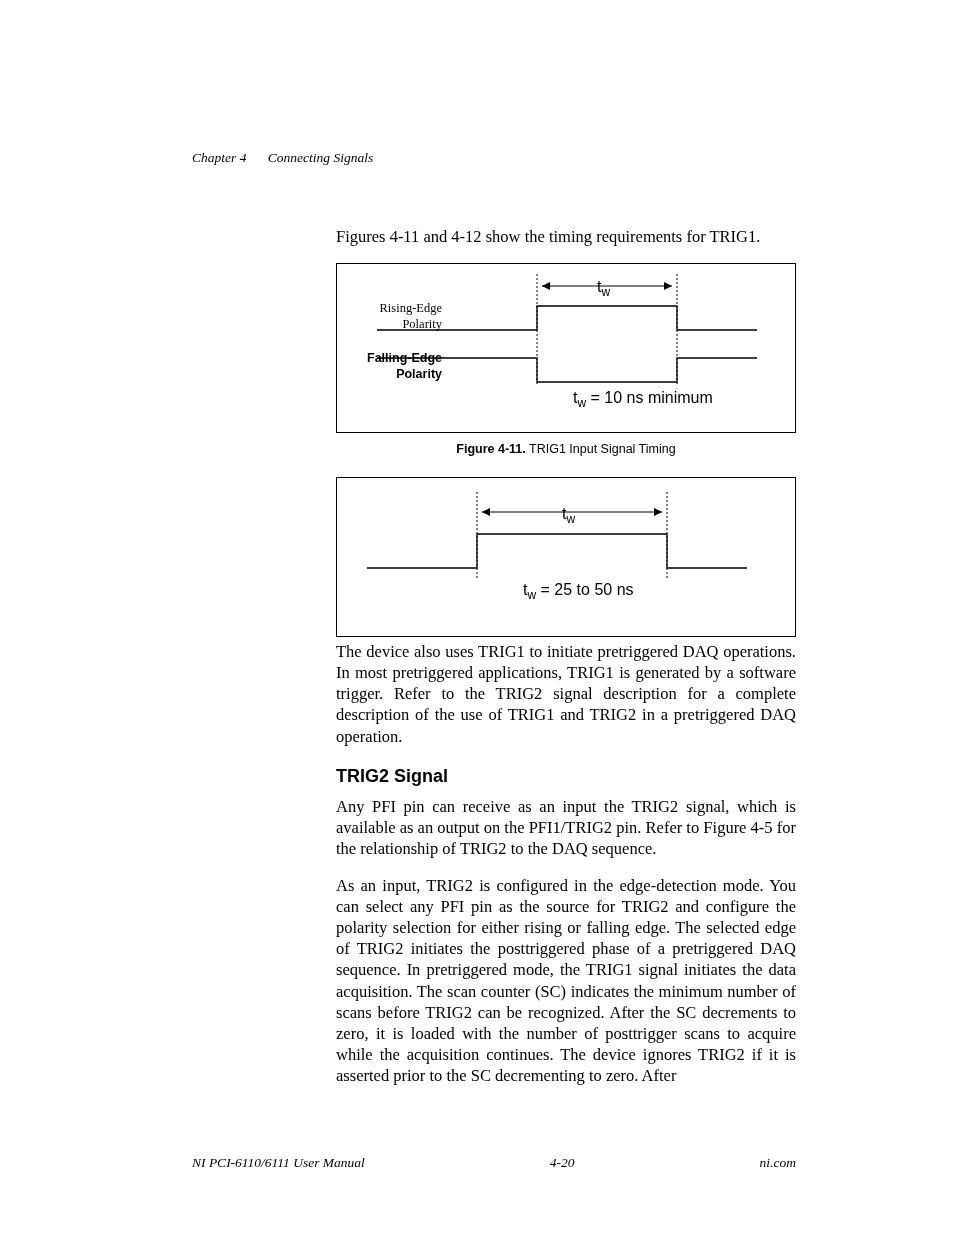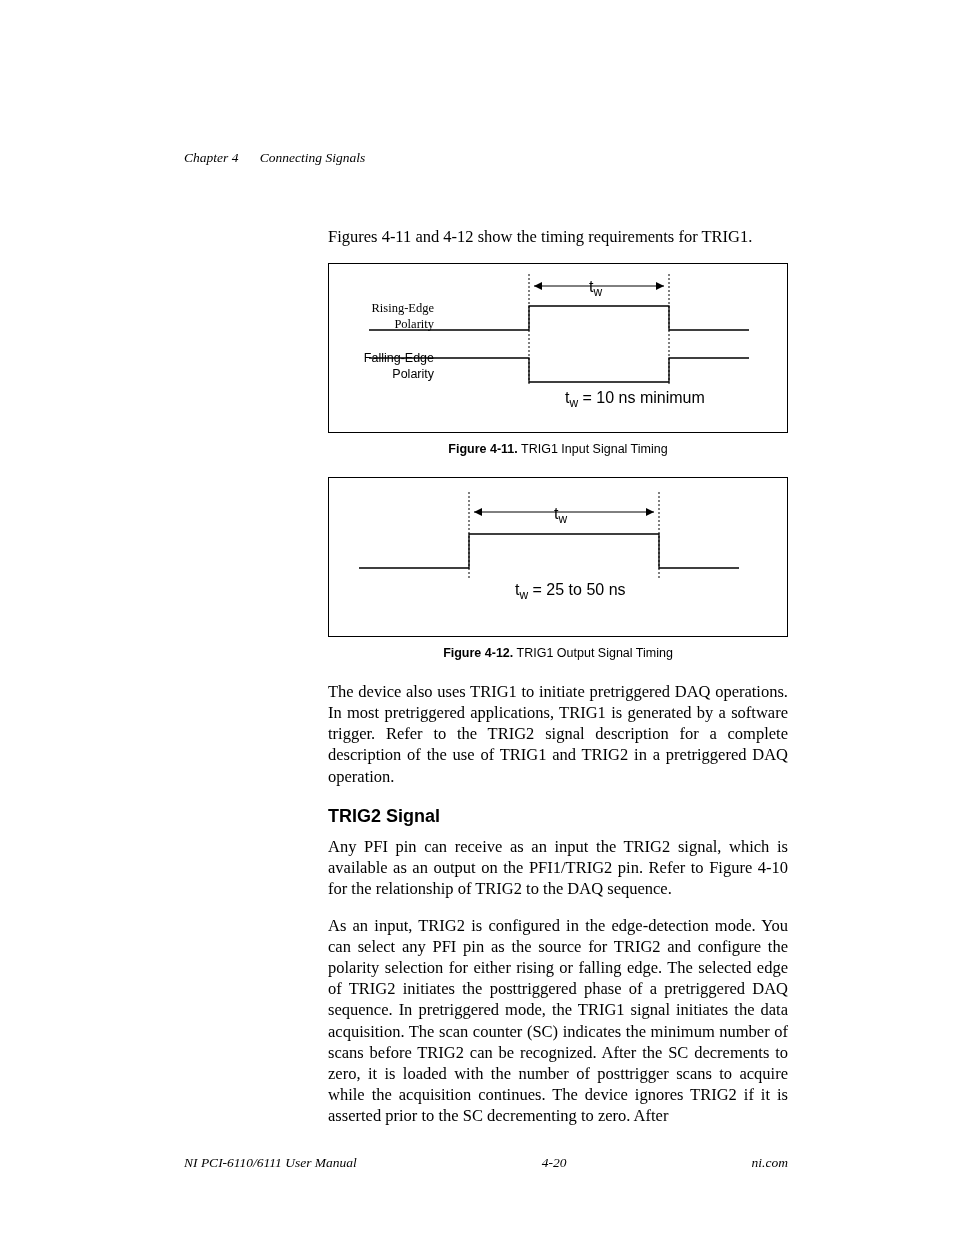--- a/index.html
+++ b/index.html
@@ -7,21 +7,21 @@
     padding: 0;
     background: #fff;
     font-family: "Times New Roman", Times, serif;
     color: #000;
     width: 954px;
     height: 1235px;
     position: relative;
   }
   .page {
     position: absolute;
-    left: 8px; top: 0;
+    left: 16px; top: 0;
     width: 876px;
     height: 1235px;
     box-sizing: border-box;
   }
   .running-head {
     position: absolute;
     left: 176px;
     top: 150px;
     font-family: "Times New Roman", serif;
     font-style: italic;
@@ -111,21 +111,21 @@
 
         <polyline points="40,66 200,66 200,42 340,42 340,66 420,66" fill="none" stroke="#000" stroke-width="1.3"></polyline>
 
         <polyline points="40,94 200,94 200,118 340,118 340,94 420,94" fill="none" stroke="#000" stroke-width="1.3"></polyline>
       </svg>
 
       <div class="sig-label" style="position:absolute; left:10px; top:36px; width:95px;font-family:Liberation Serif, serif;">
         <span>Rising-Edge</span><br>
         <span>Polarity</span>
       </div>
-      <div class="sig-label" style="position:absolute; left:10px; top:86px; width:95px;">
+      <div class="sig-label" style="position:absolute; left:10px; top:86px; width:95px;font-weight:bold;">
         <span>Falling-Edge</span><br>
         <span>Polarity</span>
       </div>
       <div class="timing-text" style="position:absolute; left:260px; top:13px;">
         <span>t</span><sub>w</sub>
       </div>
       <div class="timing-text" style="position:absolute; left:236px; top:124px;">
         <span>t</span><sub>w</sub><span> = 10 ns minimum</span>
       </div>
     </div>
@@ -145,29 +145,26 @@
 
         <polyline points="30,90 140,90 140,56 330,56 330,90 410,90" fill="none" stroke="#000" stroke-width="1.3"></polyline>
       </svg>
       <div class="timing-text" style="position:absolute; left:225px; top:26px;">
         <span>t</span><sub>w</sub>
       </div>
       <div class="timing-text" style="position:absolute; left:186px; top:102px;">
         <span>t</span><sub>w</sub><span> = 25 to 50 ns</span>
       </div>
     </div>
-    <div class="fig-caption">
-      <span class="bold">Figure 4-12.</span><span>  TRIG1 Output Signal Timing</span>
-    </div>
 
     <p class="para">The device also uses TRIG1 to initiate pretriggered DAQ operations. In most pretriggered applications, TRIG1 is generated by a software trigger. Refer to the TRIG2 signal description for a complete description of the use of TRIG1 and TRIG2 in a pretriggered DAQ operation.</p>
 
     <div class="section-heading">TRIG2 Signal</div>
 
-    <p class="para">Any PFI pin can receive as an input the TRIG2 signal, which is available as an output on the PFI1/TRIG2 pin. Refer to Figure 4-10 for the relationship of TRIG2 to the DAQ sequence.</p>
+    <p class="para">Any PFI pin can receive as an input the TRIG2 signal, which is available as an output on the PFI1/TRIG2 pin. Refer to Figure 4-5 for the relationship of TRIG2 to the DAQ sequence.</p>
 
     <p class="para">As an input, TRIG2 is configured in the edge-detection mode. You can select any PFI pin as the source for TRIG2 and configure the polarity selection for either rising or falling edge. The selected edge of TRIG2 initiates the posttriggered phase of a pretriggered DAQ sequence. In pretriggered mode, the TRIG1 signal initiates the data acquisition. The scan counter (SC) indicates the minimum number of scans before TRIG2 can be recognized. After the SC decrements to zero, it is loaded with the number of posttrigger scans to acquire while the acquisition continues. The device ignores TRIG2 if it is asserted prior to the SC decrementing to zero. After</p>
 
   </div>
 
   <div class="footer">
     <span>NI PCI-6110/6111 User Manual</span>
     <span>4-20</span>
     <span>ni.com</span>
   </div>

